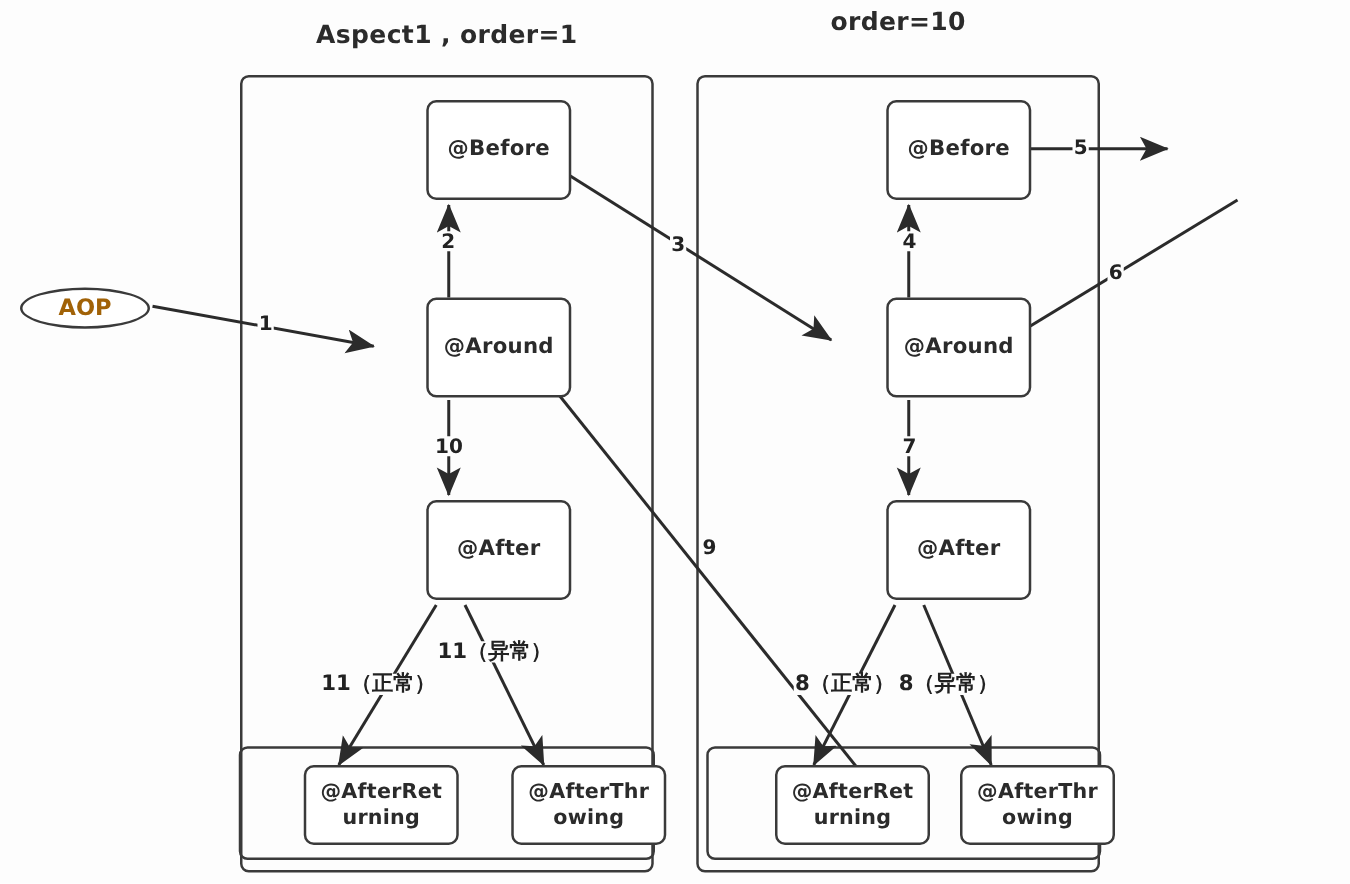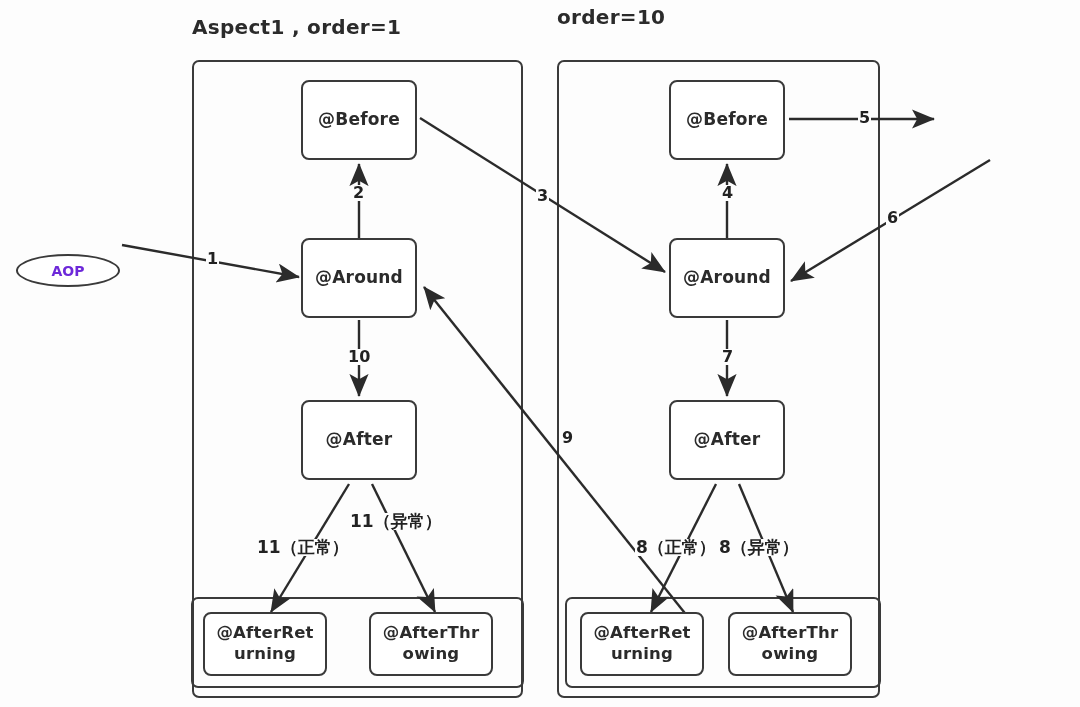--- a/index.html
+++ b/index.html
@@ -18,20 +18,21 @@
   svg.layer {
     position: absolute;
     left: 0;
     top: 0;
     width: 1080px;
     height: 707px;
     pointer-events: none;
   }
   .title {
     position: absolute;
+    text-align: center;
     font-weight: bold;
     font-size: 20px;
     color: #2b2b2b;
     line-height: 1.35;
     letter-spacing: 0.3px;
   }
   .aspect-box {
     position: absolute;
     border: 2.5px solid #3a3a3a;
     border-radius: 7px;
@@ -54,35 +55,35 @@
     display: flex;
     align-items: center;
     justify-content: center;
     text-align: center;
     font-weight: bold;
     font-size: 17px;
     color: #2b2b2b;
     line-height: 1.25;
     letter-spacing: 0.2px;
     padding: 2px;
+    margin-left: 40px;
   }
   .node.two-line { font-size: 16.5px; }
   .oval {
     position: absolute;
     border: 2.5px solid #3a3a3a;
     border-radius: 50%;
     background: #ffffff;
     box-sizing: border-box;
     display: flex;
     align-items: center;
     justify-content: center;
     font-weight: bold;
-    font-size: 14px;
-    color: #6d28d9;
-    margin-top: 24px;
+    font-size: 18px;
+    color: #a16207;
   }
   .edge-label {
     position: absolute;
     font-weight: bold;
     font-size: 16px;
     color: #222222;
     background: #fdfdfd;
     white-space: nowrap;
     padding: 0 1px;
     line-height: 1;

